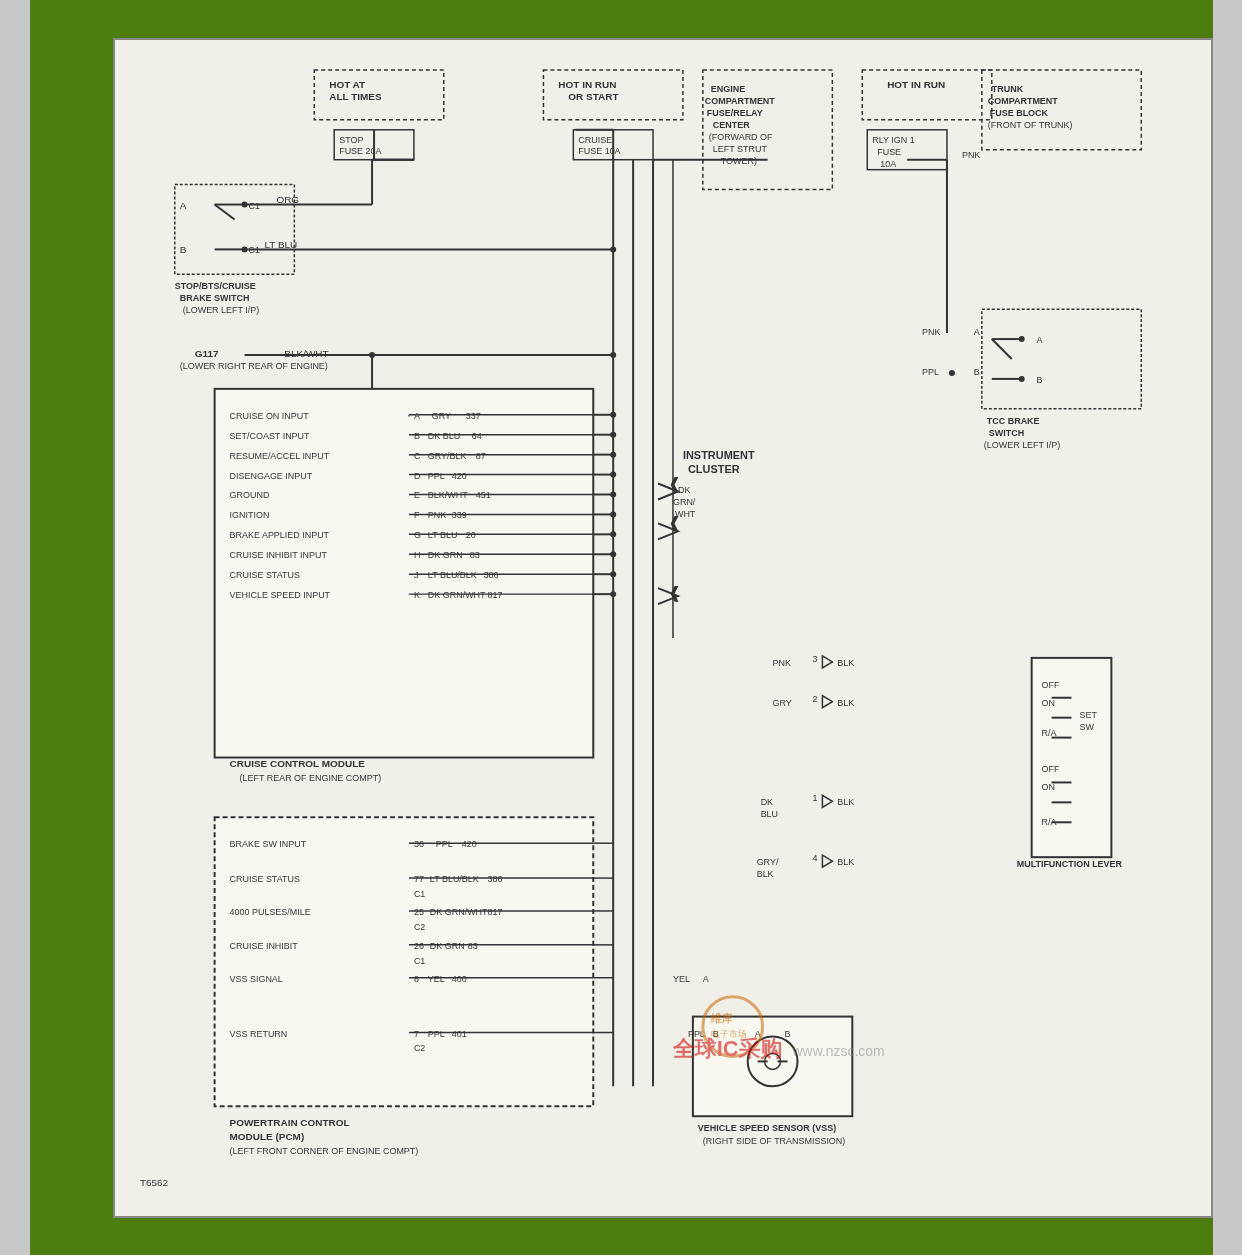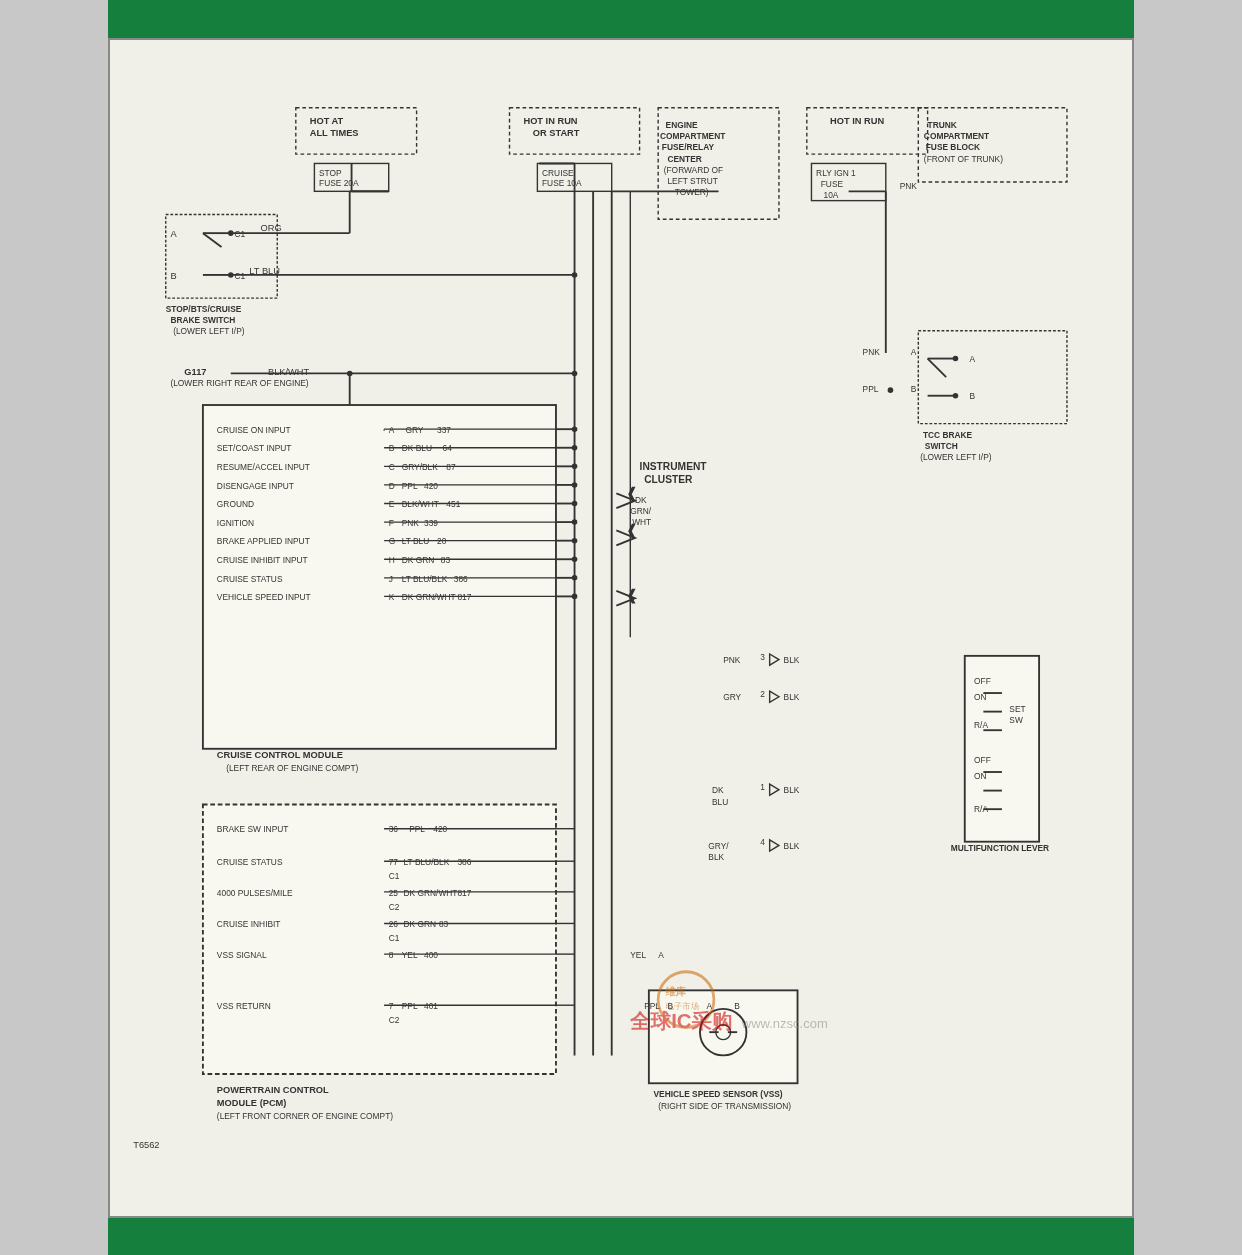--- a/index.html
+++ b/index.html
@@ -5,25 +5,25 @@
     * { margin: 0; padding: 0; box-sizing: border-box; }
     body {
       background: #c8c8c8;
       display: flex;
       justify-content: center;
       align-items: center;
       min-height: 100vh;
       font-family: Arial, sans-serif;
     }
     .page-container {
-      width: 1026px;
+      width: 1183px;
       height: 1255px;
-      background: #15803d;
+      background: #4d7c0f;
       display: flex;
-      justify-content: flex-start;
+      justify-content: flex-end;
       align-items: center;
     }
     .diagram-wrapper {
       width: 1100px;
       height: 1180px;
       background: #f0f0e8;
       border: 2px solid #888;
       position: relative;
       overflow: hidden;
     }

